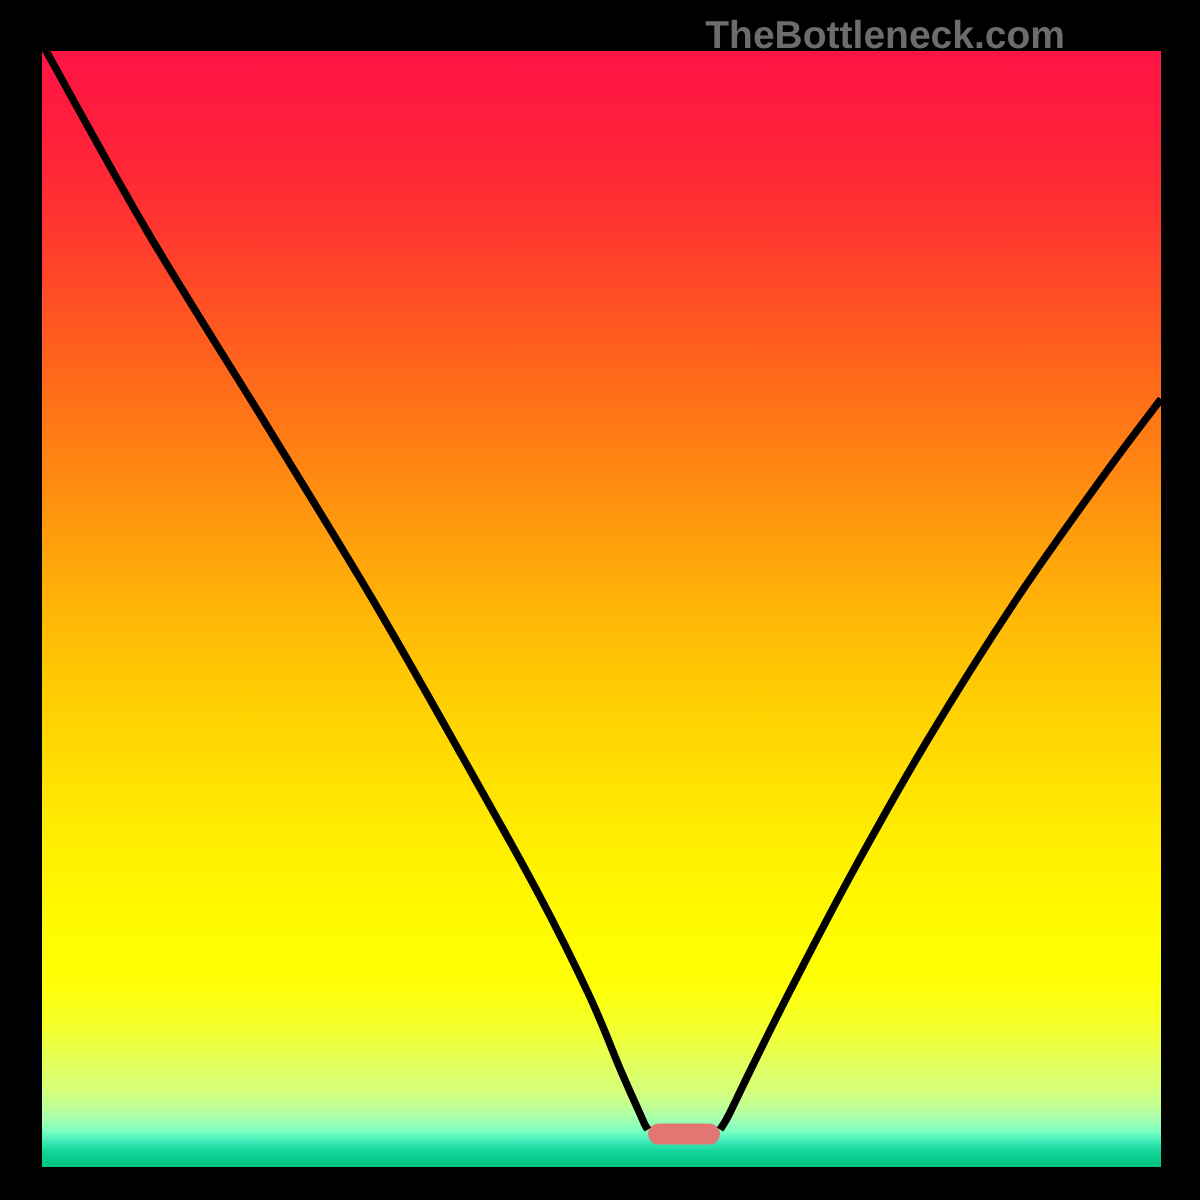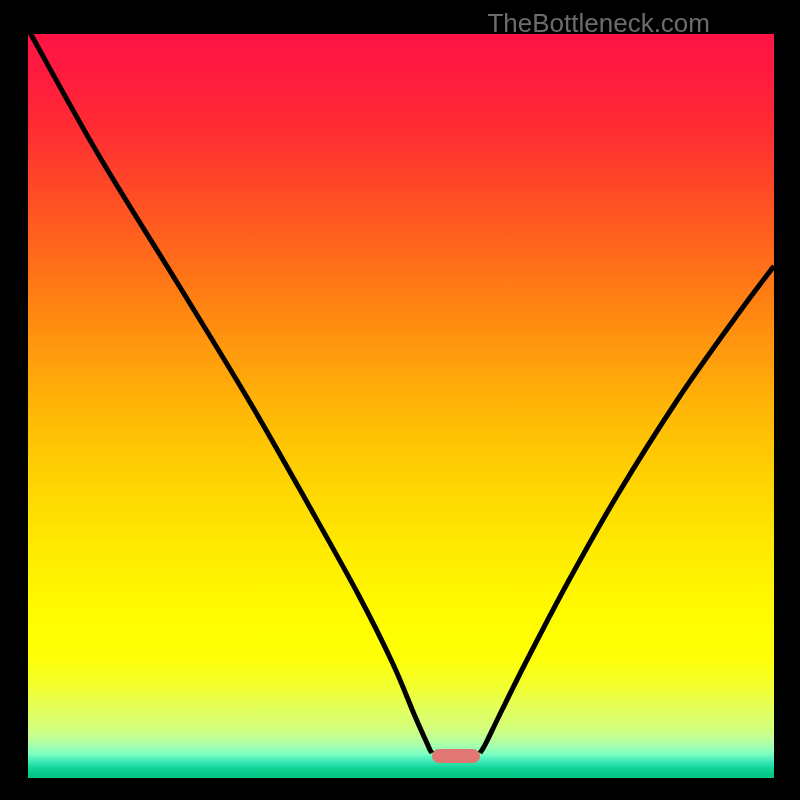--- a/index.html
+++ b/index.html
@@ -8,20 +8,21 @@
     width: 800px;
     height: 800px;
     background: #000000;
     overflow: hidden;
   }
   .container {
     position: relative;
     width: 724px;
     height: 800px;
     background: #000000;
+    font-weight: bold;
   }
   .watermark {
     position: absolute;
     top: 8px;
     right: 14px;
     color: #6c6c6c;
     font-family: Arial, Helvetica, sans-serif;
     font-size: 26px;
     z-index: 10;
   }

